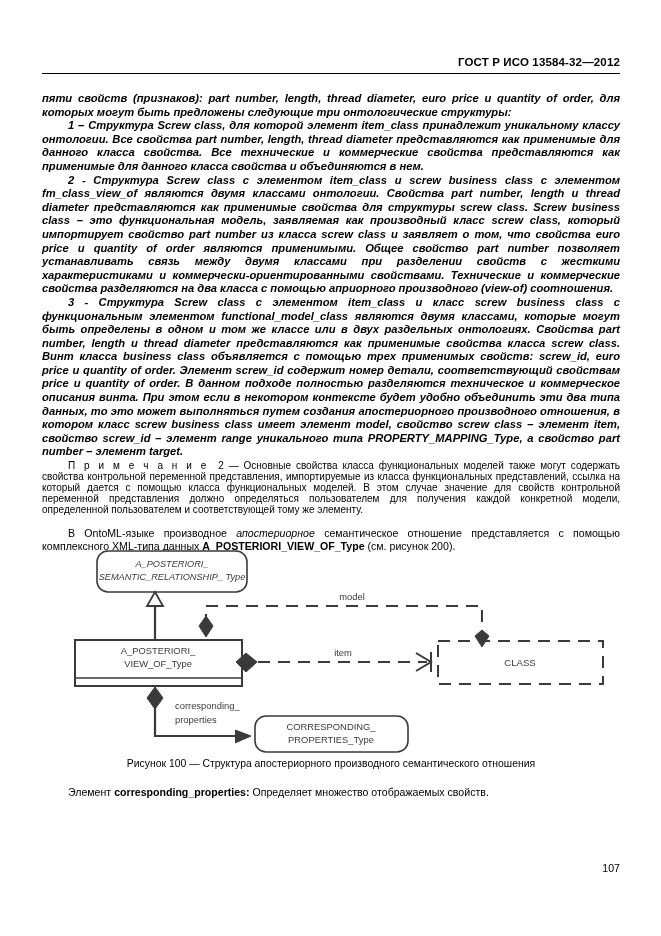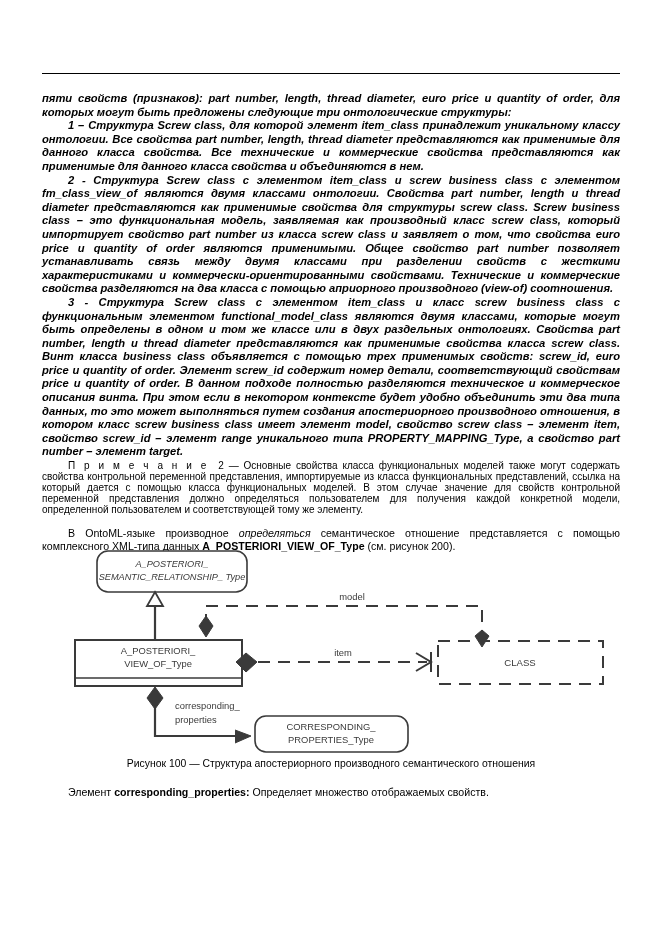--- a/index.html
+++ b/index.html
@@ -136,37 +136,38 @@
     width: 578px;
     text-align: right;
     font-size: 10.6px;
   }
 </style>
 </head>
 <body>
 
 <div class="page">
 
+  <div class="header">ГОСТ Р ИСО 13584-32—2012</div>
   <div class="header-rule"></div>
 
   <div class="content">
 
     <p class="para-main">пяти свойств (признаков): part number, length, thread diameter, euro price и quantity of order, для которых могут быть предложены следующие три онтологические структуры:</p>
 
     <p class="para-main indent">1 – Структура Screw class, для которой элемент item_class принадлежит уникальному классу онтологии. Все свойства part number, length, thread diameter представляются как применимые для данного класса свойства. Все технические и коммерческие свойства представляются как применимые для данного класса свойства и объединяются в нем.</p>
 
     <p class="para-main indent">2 - Структура Screw class с элементом item_class и screw business class с элементом fm_class_view_of являются двумя классами онтологии. Свойства part number, length и thread diameter представляются как применимые свойства для структуры screw class. Screw business class – это функциональная модель, заявляемая как производный класс screw class, который импортирует свойство part number из класса screw class и заявляет о том, что свойства euro price и quantity of order являются применимыми. Общее свойство part number позволяет устанавливать связь между двумя классами при разделении свойств с жесткими характеристиками и коммерчески-ориентированными свойствами. Технические и коммерческие свойства разделяются на два класса с помощью априорного производного (view-of) соотношения.</p>
 
     <p class="para-main indent">3 - Структура Screw class с элементом item_class и класс screw business class с функциональным элементом functional_model_class являются двумя классами, которые могут быть определены в одном и том же классе или в двух раздельных онтологиях.  Свойства part number, length и thread diameter представляются как применимые свойства класса screw class. Винт класса business class объявляется с помощью трех применимых свойств: screw_id, euro price и quantity of order. Элемент screw_id содержит номер детали, соответствующий свойствам price и quantity of order. В данном подходе полностью разделяются техническое и коммерческое описания винта. При этом если в некотором контексте будет удобно объединить эти два типа данных, то это может выполняться путем создания апостериорного производного отношения, в котором класс screw business class имеет элемент model, свойство screw class – элемент item, свойство screw_id – элемент range уникального типа PROPERTY_MAPPING_Type, а свойство part number – элемент target.</p>
 
     <p class="note"><span class="spaced">П р и м е ч а н и е</span><span>&nbsp; </span><span>2</span><span> </span><span>—</span><span> </span><span>Основные свойства класса функциональных моделей также могут содержать свойства контрольной переменной представления, импортируемые из класса функциональных представлений, ссылка на который дается с помощью класса функциональных моделей. В этом случае значение для свойств контрольной переменной представления должно определяться пользователем для получения каждой конкретной модели, определенной пользователем и соответствующей тому же элементу.</span></p>
 
     <div class="gap-12"></div>
 
-    <p class="plain"><span>В OntoML-языке производное </span><span class="ital">определяться</span><span> семантическое отношение представляется с помощью комплексного XML-типа данных </span><span class="bold">A_POSTERIORI_VIEW_OF_Type</span><span> (см. рисунок 200).</span></p>
+    <p class="plain"><span>В OntoML-языке производное </span><span class="ital">апостериорное</span><span> семантическое отношение представляется с помощью комплексного XML-типа данных </span><span class="bold">A_POSTERIORI_VIEW_OF_Type</span><span> (см. рисунок 200).</span></p>
 
   </div>
 
   <div class="figure">
     <svg class="fig-svg" width="578" height="205" viewBox="0 0 578 205" xmlns="http://www.w3.org/2000/svg">
 
       <defs>
         <marker id="openArrowSolid" markerWidth="12" markerHeight="12" refX="10" refY="5" orient="auto">
           <path d="M1,0 L11,5 L1,10" fill="none" stroke="#3a3a3a" stroke-width="1.8"></path>
         </marker>
@@ -231,14 +232,15 @@
   </div>
 
   <div class="fig-caption">Рисунок 100 — Структура апостериорного производного семантического отношения</div>
 
   <div class="defs">
 
     <p class="def-item"><span>Элемент </span><b>corresponding_properties:</b><span> Определяет множество отображаемых свойств.</span></p>
 
   </div>
 
+  <div class="page-number">107</div>
 
 </div>
 
 </body></html>

